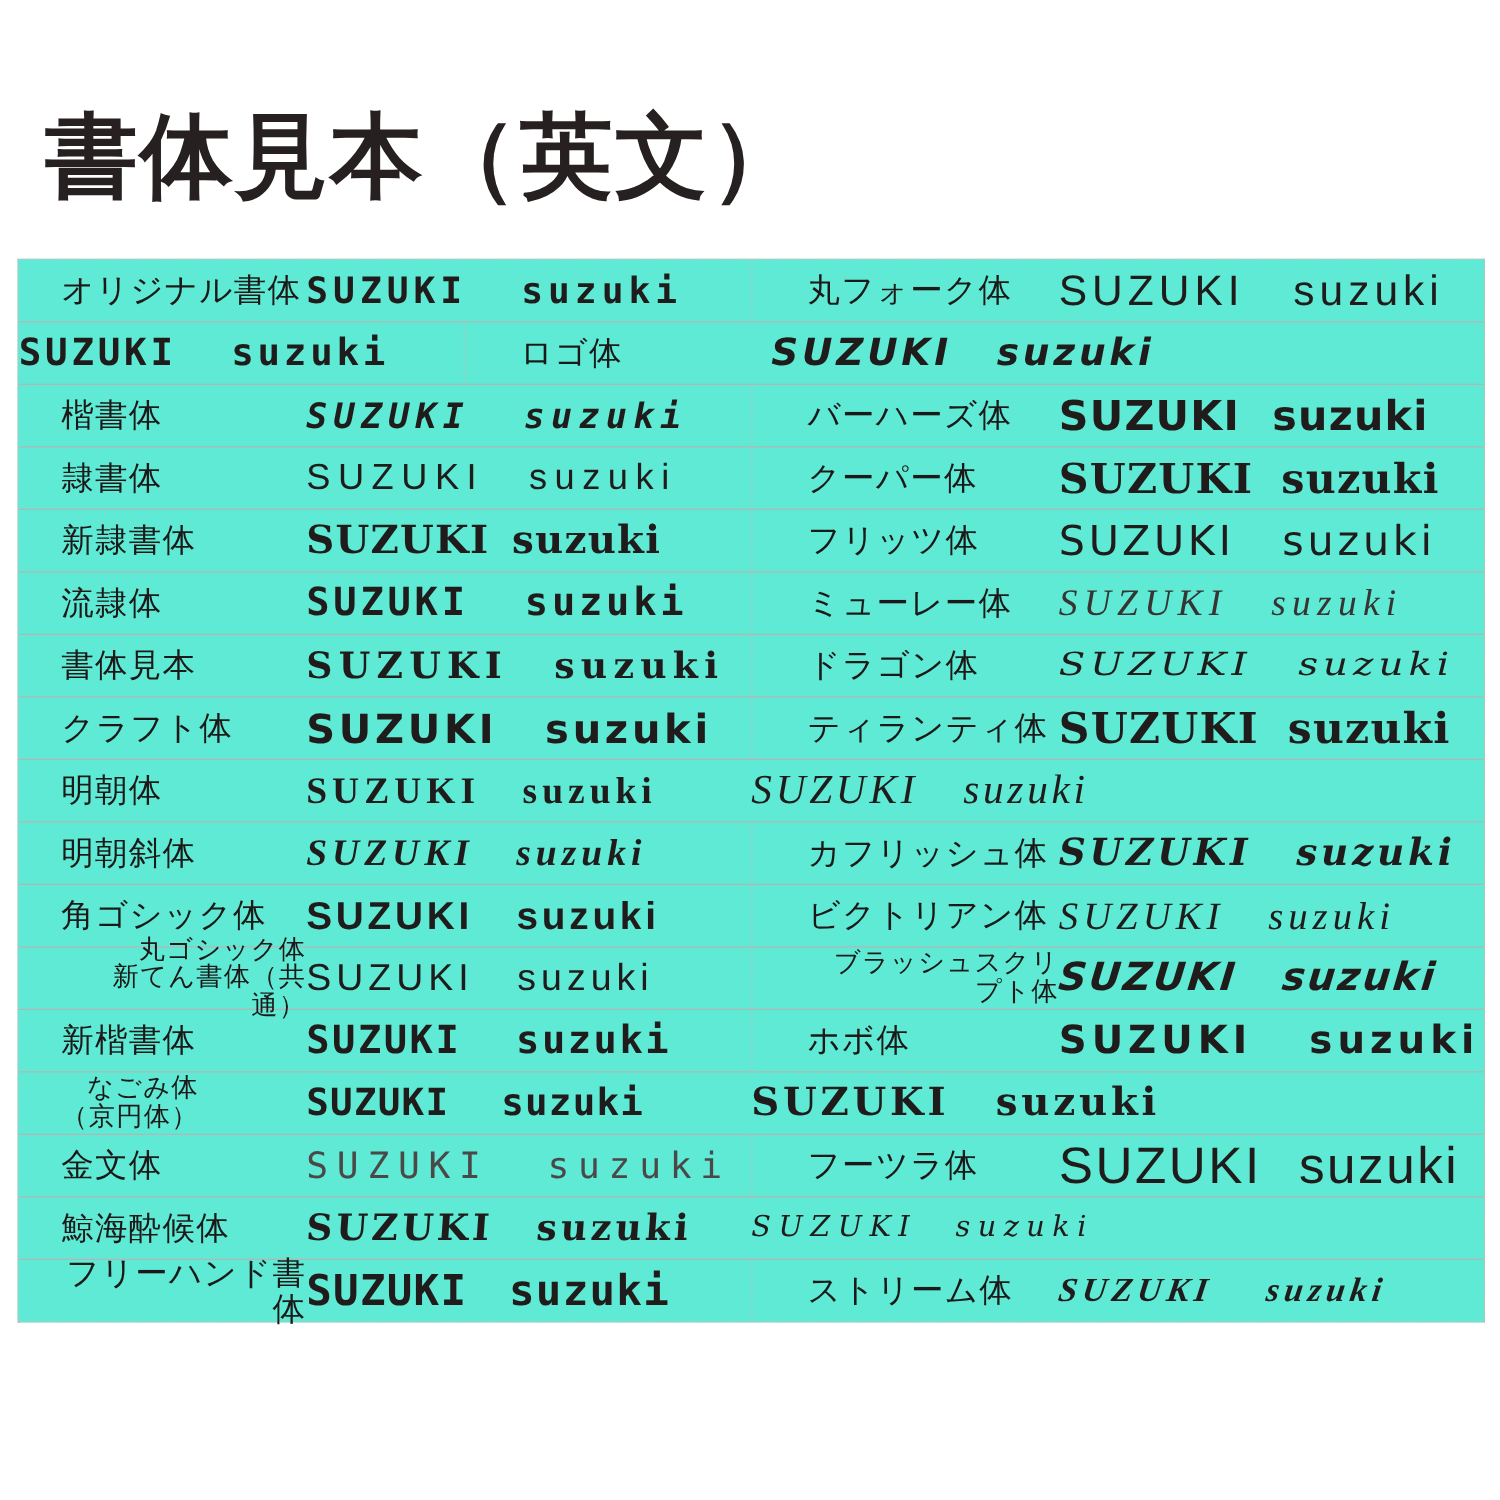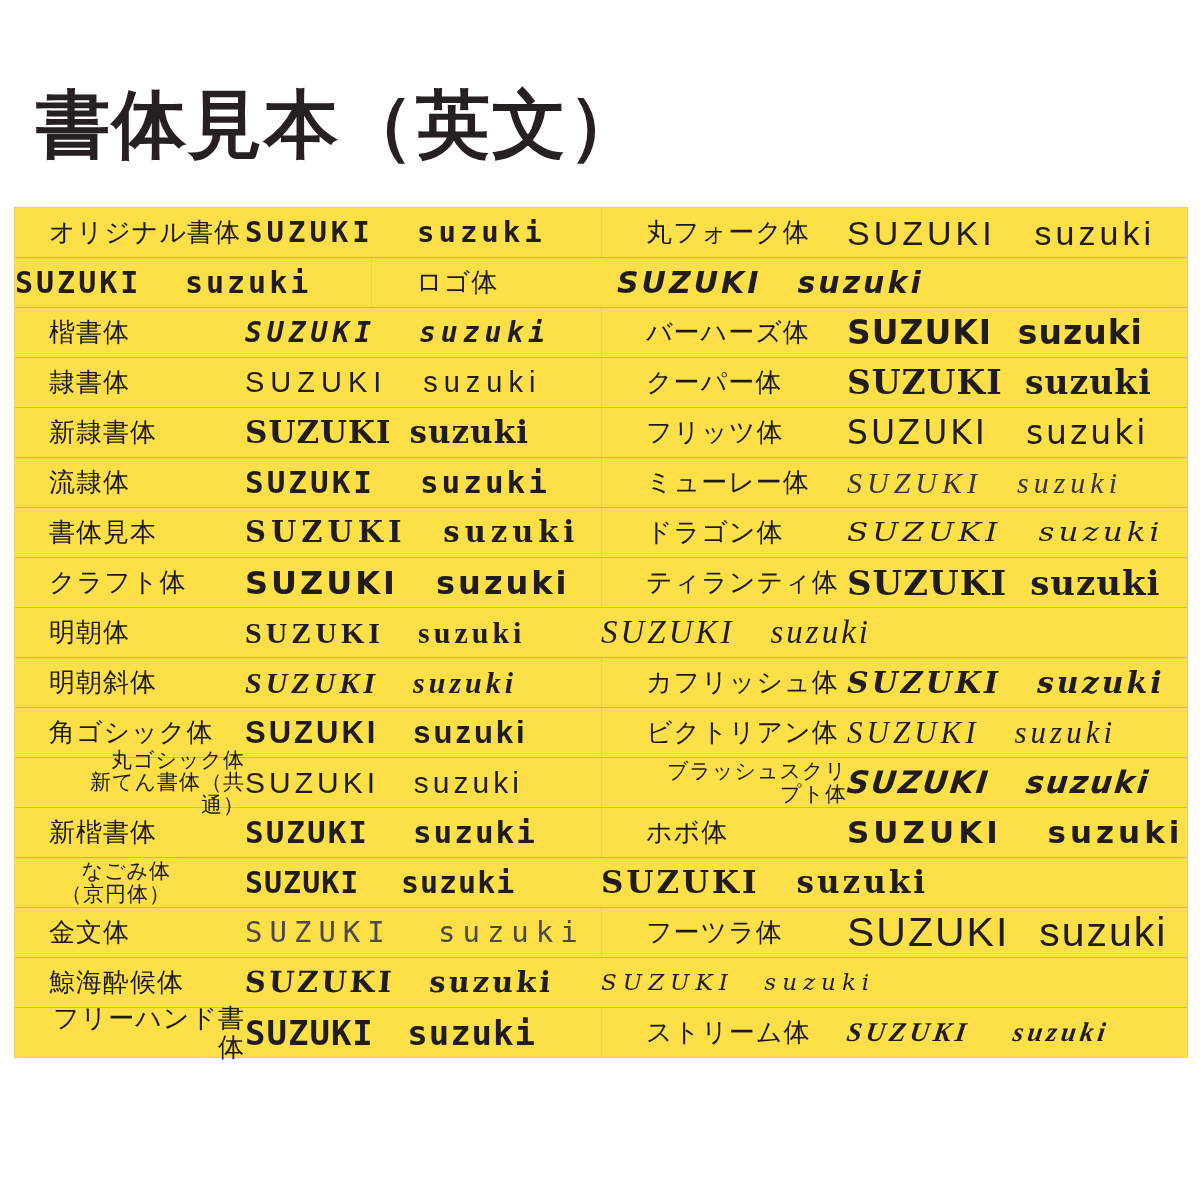--- a/index.html
+++ b/index.html
@@ -3,31 +3,31 @@
 <meta charset="utf-8">
 <style>
   html,body{margin:0;padding:0;background:#ffffff;width:1200px;height:1200px;
     font-family:"Liberation Sans","DejaVu Sans",sans-serif;color:#211d1d;}
   .page{position:relative;width:1200px;height:1200px;overflow:hidden;background:#fff;text-align:right;}
 
   .title{position:absolute;left:36px;top:26px;font-family:"Liberation Serif","DejaVu Serif",serif;
     font-weight:600;font-size:74px;letter-spacing:2px;color:#262020;white-space:nowrap;}
 
   .spec-table{position:absolute;left:14px;top:207px;width:1172px;
-    border:1px dotted #d9b6b6;background:#fde047;}
+    border:1px dotted #d9b6b6;background:#5eead4;}
   .row{display:flex;align-items:stretch;height:49px;}
   .row + .row{border-top:1px solid #b5b5b5;}
 
   .cell{display:flex;align-items:center;overflow:visible;}
   .cell-name{font-size:26px;letter-spacing:1px;color:#1c1919;line-height:1.08;white-space:pre-line;}
   .name-l{width:230px;padding-left:34px;box-sizing:border-box;flex:none;}
   .sample-l{width:356px;flex:none;}
   .name-r{width:246px;padding-left:44px;box-sizing:border-box;flex:none;border-left:1px dotted #bdbdbd;}
   .sample-r{flex:1;}
-  .name-sm{font-size:21px;margin-left:12px;}
+  .name-sm{font-size:21px;}
 
   .sample{white-space:nowrap;word-spacing:0.75em;color:#201c1c;display:inline-block;line-height:1;}
 
   
   .s-original{font-family:"DejaVu Sans Mono",monospace;font-weight:700;font-size:29px;letter-spacing:4px;}
   .s-honoka{font-family:"DejaVu Sans Mono",monospace;font-weight:700;font-size:30px;letter-spacing:3px;}
   .s-kaisho{font-family:"DejaVu Sans Mono",monospace;font-weight:700;font-style:italic;font-size:28px;letter-spacing:5px;}
   .s-reisho{font-family:"Liberation Sans",sans-serif;font-weight:400;font-size:29px;letter-spacing:6px;}
   .s-shinreisho{font-family:"DejaVu Serif",serif;font-weight:700;font-size:31px;letter-spacing:1px;word-spacing:0.2em;}
   .s-ryurei{font-family:"DejaVu Sans Mono",monospace;font-weight:700;font-size:31px;letter-spacing:3px;}

